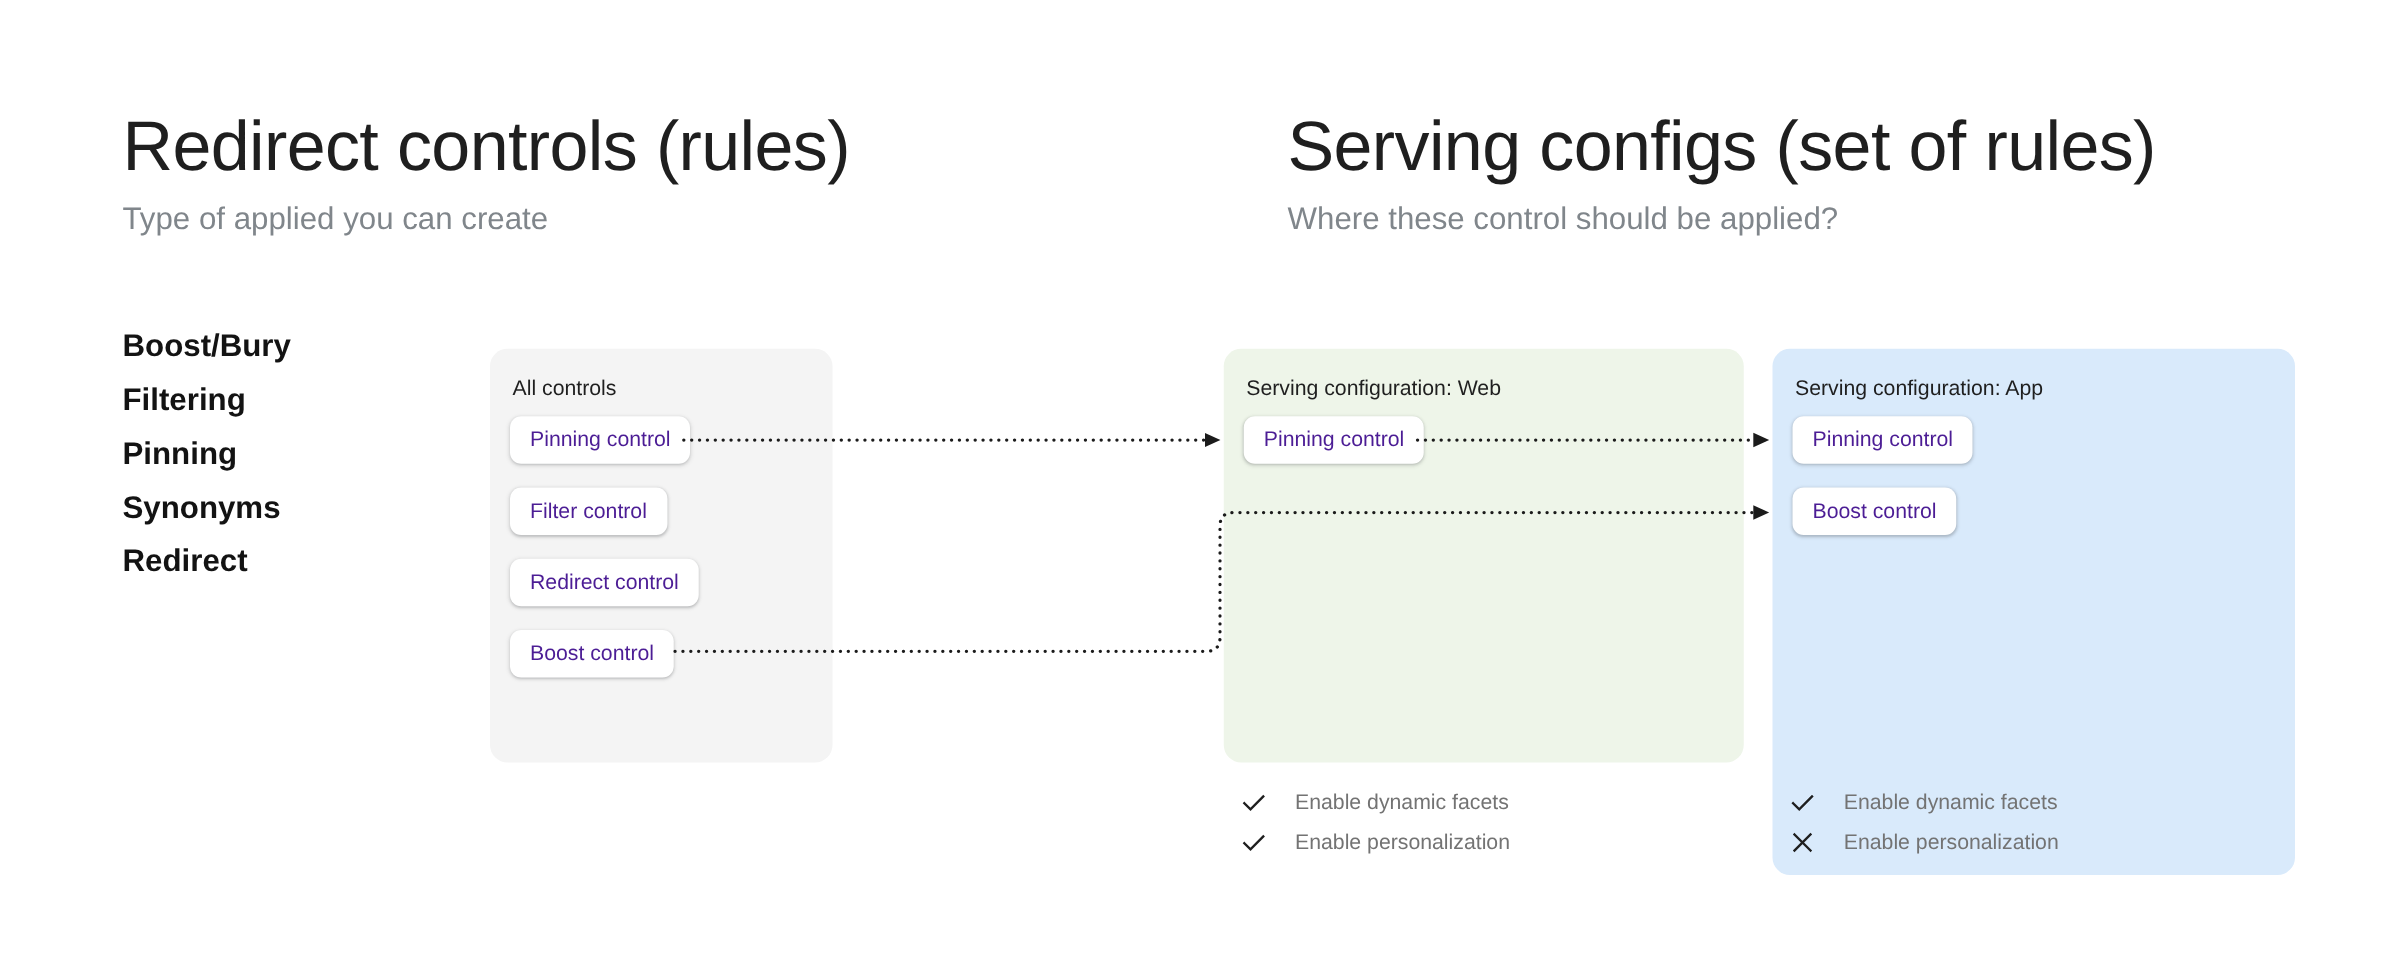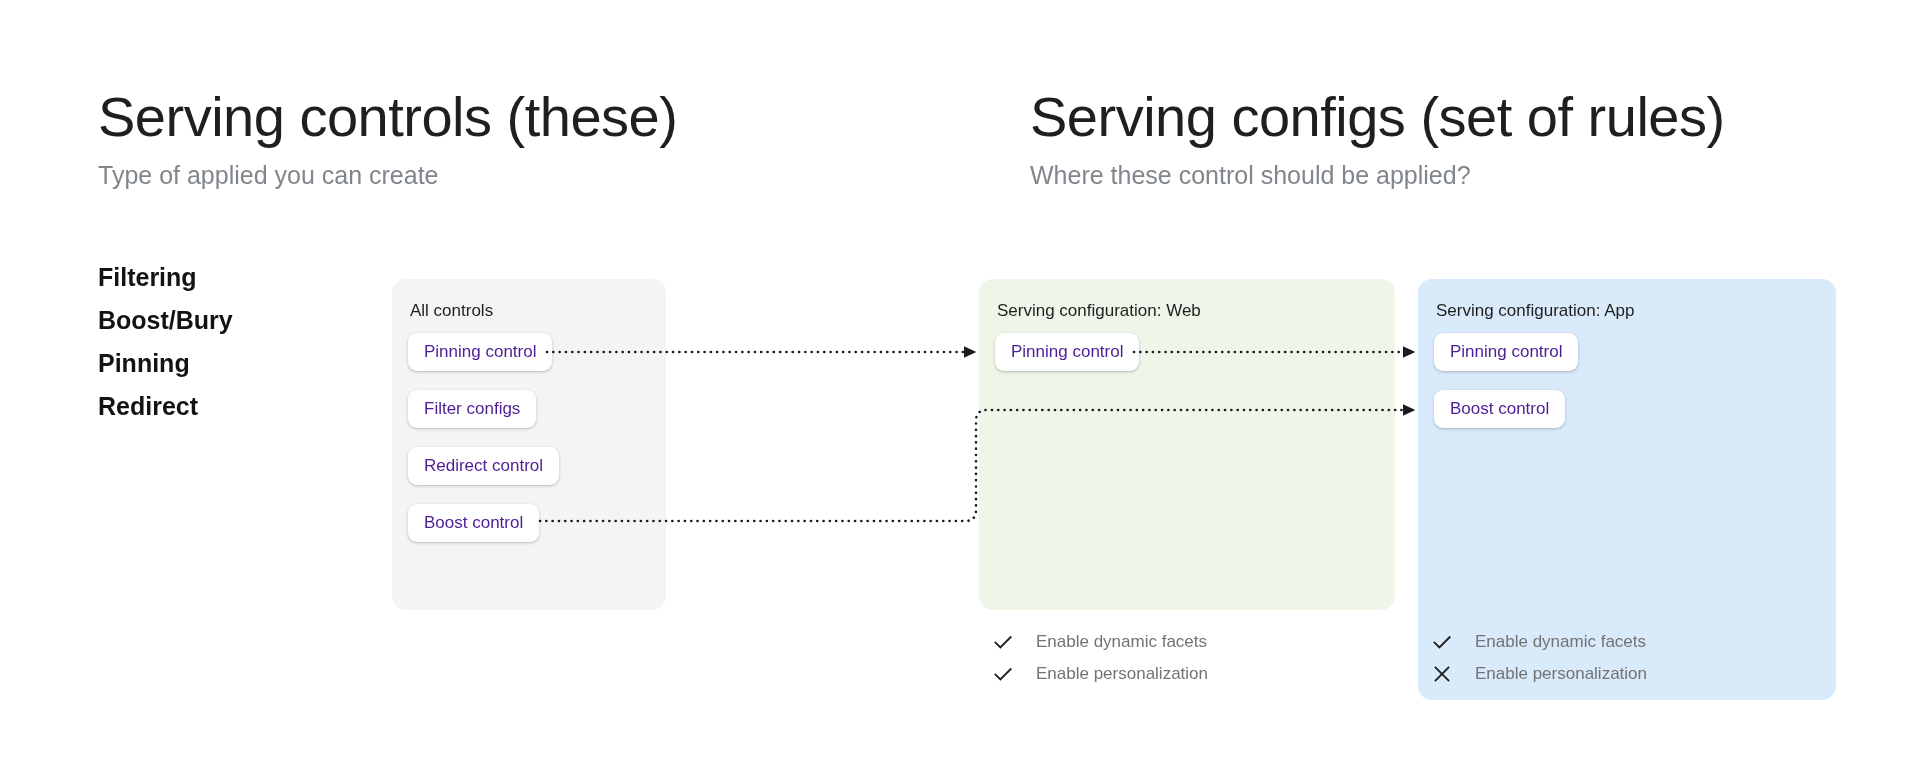--- a/index.html
+++ b/index.html
@@ -149,40 +149,41 @@
     stroke: #1b1b1b;
     stroke-width: 2.6;
     stroke-linecap: round;
     stroke-dasharray: 0.1 6.2;
   }
 </style>
 </head>
 <body>
 
 <div class="col-head" id="head-left">
-  <div class="col-title">Serving controls (these)</div>
+  <div class="col-title">Redirect controls (rules)</div>
   <div class="col-sub">Type of applied you can create</div>
 </div>
 
 <div class="col-head" id="head-right">
   <div class="col-title">Serving configs (set of rules)</div>
   <div class="col-sub">Where these control should be applied?</div>
 </div>
 
 <div id="control-types">
+  <div class="ct-item">Boost/Bury</div>
   <div class="ct-item">Filtering</div>
-  <div class="ct-item">Boost/Bury</div>
   <div class="ct-item">Pinning</div>
+  <div class="ct-item">Synonyms</div>
   <div class="ct-item">Redirect</div>
 </div>
 
 <div class="panel" id="panel-all-controls">
   <div class="panel-label">All controls</div>
   <div class="chip" id="chip-all-pinning">Pinning control</div>
-  <div class="chip" id="chip-all-filter">Filter configs</div>
+  <div class="chip" id="chip-all-filter">Filter control</div>
   <div class="chip" id="chip-all-redirect">Redirect control</div>
   <div class="chip" id="chip-all-boost">Boost control</div>
 </div>
 
 <div class="panel" id="panel-config-web">
   <div class="panel-label">Serving configuration: Web</div>
   <div class="chip" id="chip-web-pinning">Pinning control</div>
 </div>
 
 <div class="panel" id="panel-config-app">

